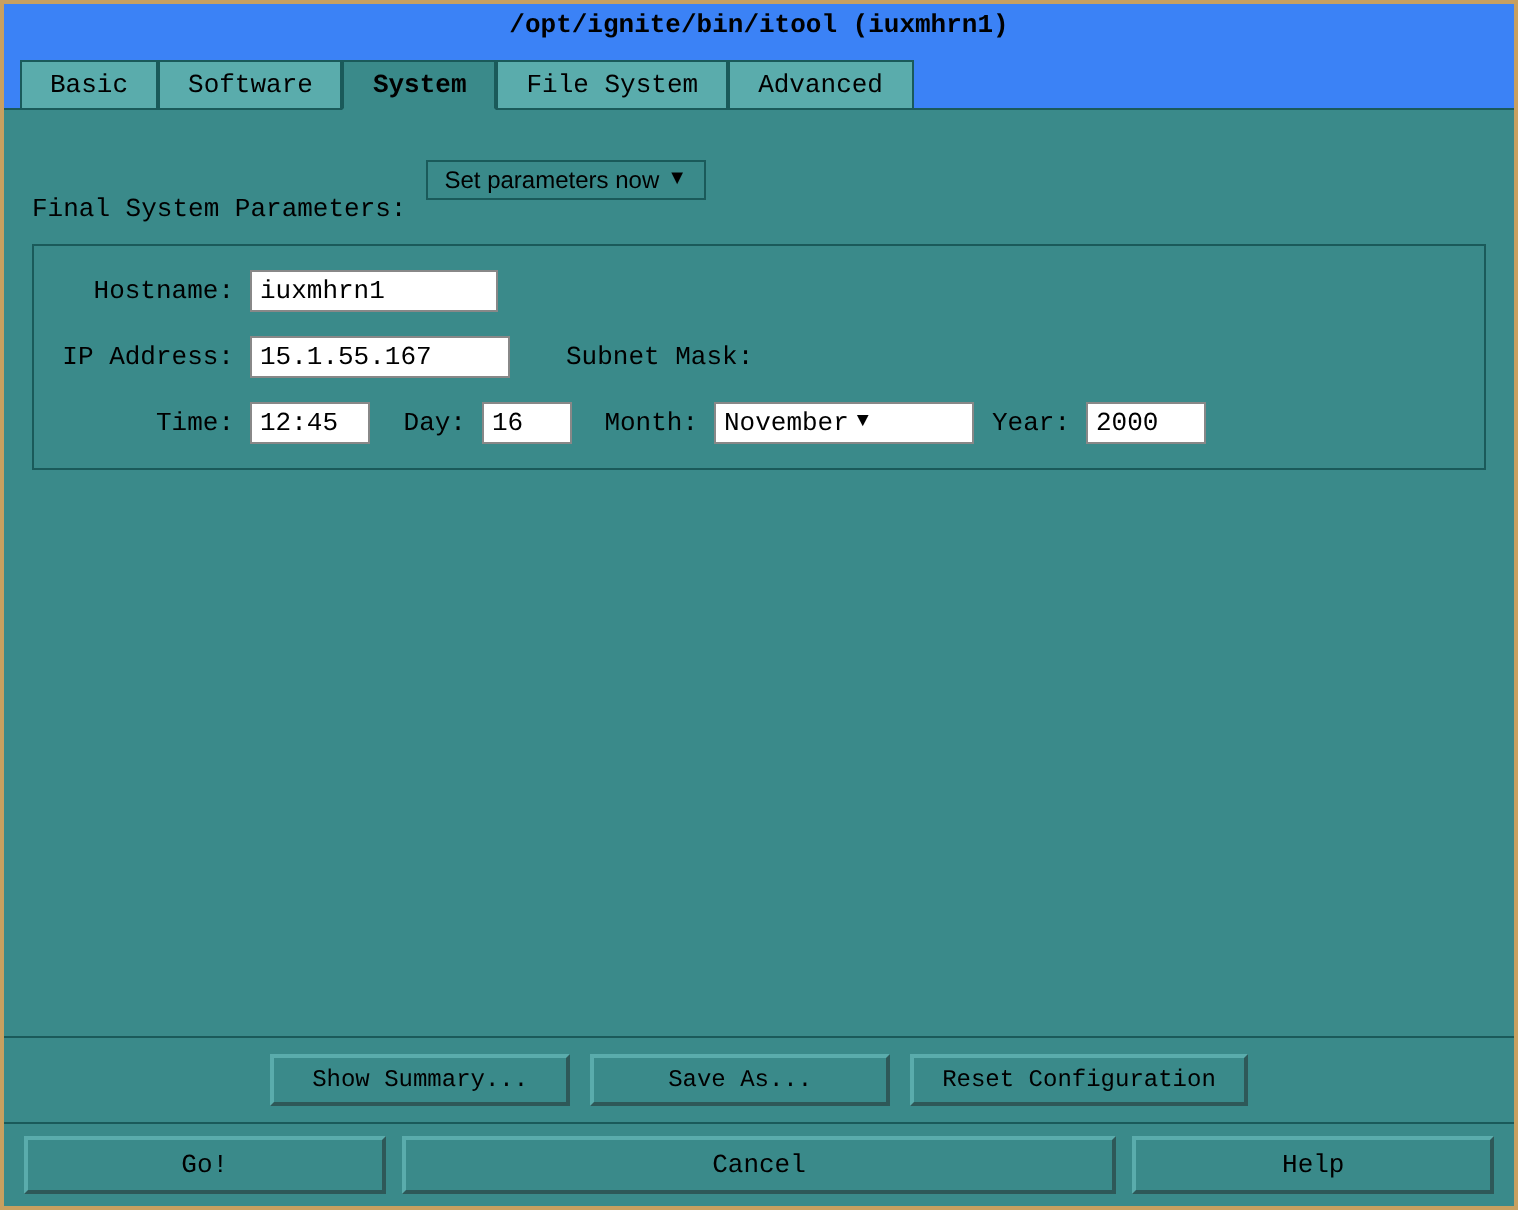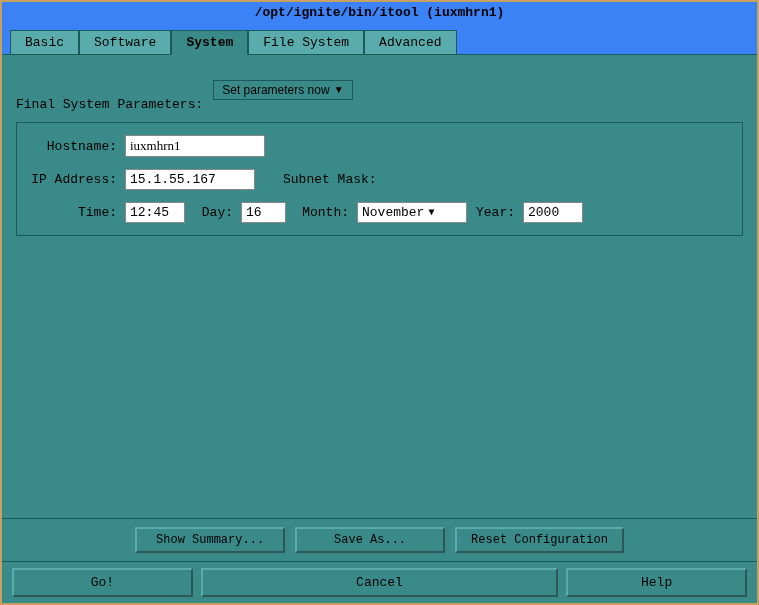--- a/index.html
+++ b/index.html
@@ -110,37 +110,37 @@
       text-align: right;
     }
     .text-input {
       background: white;
       border: 1px solid #888;
       font-family: 'Courier New', Courier, monospace;
       font-size: 13px;
       padding: 2px 4px;
       outline: none;
     }
-    .hostname-input { width: 140px; font-family: Liberation Serif, serif; }
+    .hostname-input { width: 124px; }
     .ip-input { width: 130px; }
     .subnet-input { width: 130px; }
     .time-input { width: 60px; }
     .day-input { width: 45px; }
     .year-input { width: 60px; }
     .month-dropdown {
       background: white;
       border: 1px solid #888;
       font-family: 'Courier New', Courier, monospace;
       font-size: 13px;
       padding: 2px 4px;
       display: flex;
       align-items: center;
       gap: 4px;
       cursor: pointer;
-      width: 110px;
+      width: 130px;
     }
     .subnet-row {
       margin-left: 20px;
     }
     .buttons-section {
       display: flex;
       flex-direction: column;
       gap: 8px;
       margin-top: 4px;
     }

